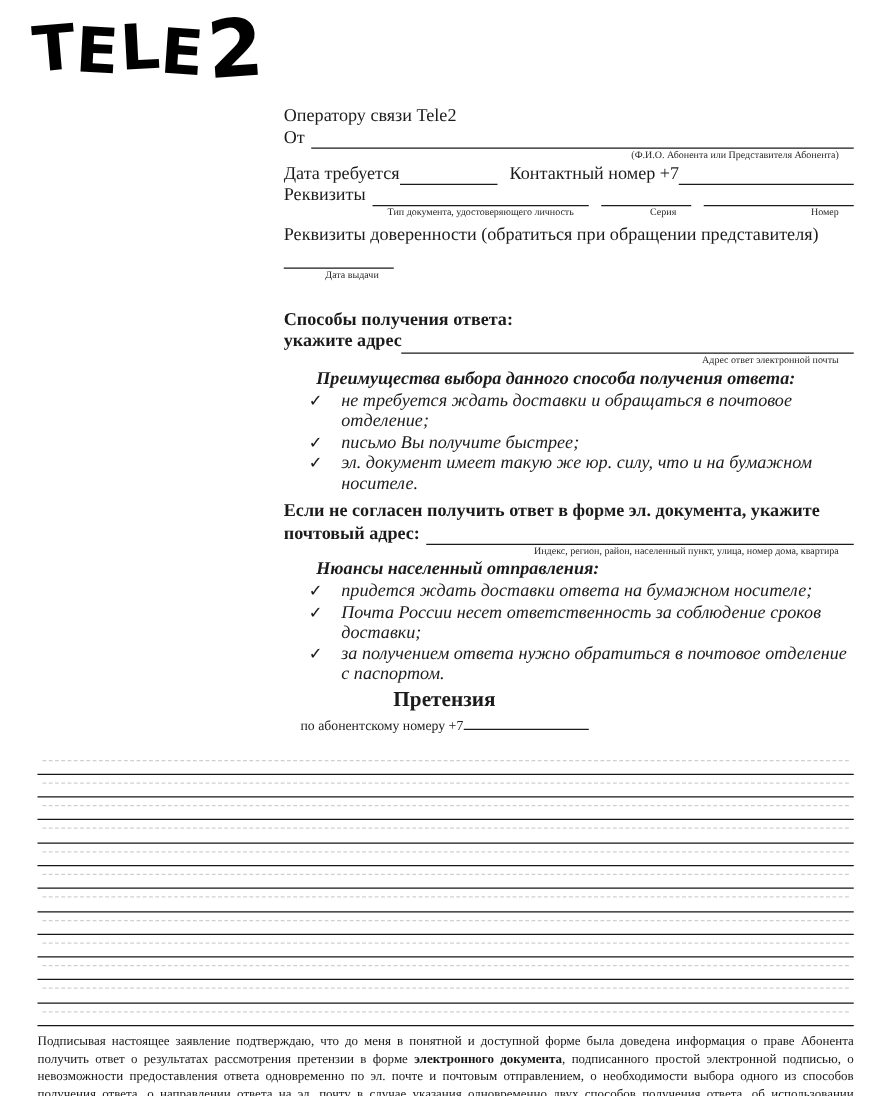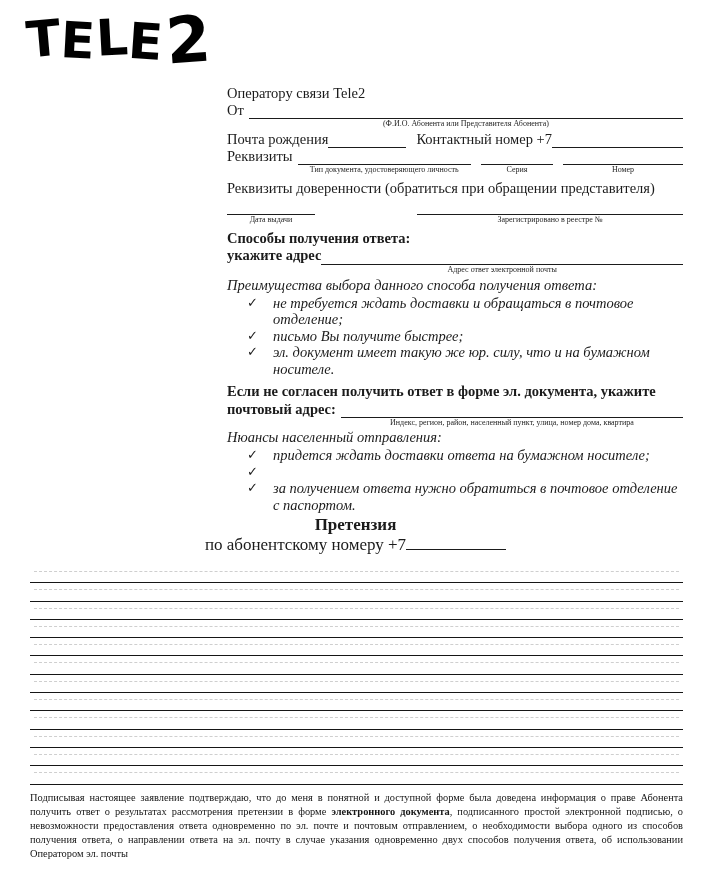--- a/index.html
+++ b/index.html
@@ -29,46 +29,46 @@
   .logo .lt2{transform:rotate(-3deg) translateY(3px);}
   .logo .lt3{transform:rotate(4deg) translateY(7px);}
   .logo .lt4{font-size:64px;transform:rotate(-4deg) translateY(-2px);margin-left:2px;}
   
   .content{margin:12px 28px 0 227px;line-height:17px;}
   .row{display:flex;align-items:flex-end;}
   .lbl{white-space:nowrap;padding-right:5px;}
   .field{position:relative;border-bottom:1.3px solid #1b1b1b;height:15px;}
   .grow{flex:1;}
   .caption{
-    position:absolute;top:100%;left:0;right:0;margin-top:1px;
-    text-align:center;font-size:8px;line-height:9px;color:#242424;white-space:nowrap;
+    position:absolute;top:100%;left:0;right:12px;margin-top:1px;
+    text-align:right;font-size:8px;line-height:9px;color:#242424;white-space:nowrap;
   }
   .u-head{font-weight:bold;margin-top:2px;line-height:18px;}
-  .bi{font-weight:normal;font-style:italic;}
+  .bi{font-weight:bold;font-style:italic;margin-left:26px;}
   .sp4{width:10px;flex:none;}
   .mb-cap{margin-bottom:12px;}
   .mb-cap2{margin-bottom:15px;}
   .op-line{line-height:18px;}
   .birth-row{margin-top:2px;}
   .poa-text{margin-top:3px;}
-  .poa-row{margin-top:4px;margin-bottom:14px;gap:46px;}
+  .poa-row{margin-top:4px;margin-bottom:32px;gap:46px;}
   .poa-row .field{height:13px;}
   .prompt{font-weight:bold;line-height:17.5px;}
   .adv-title{margin-top:6px;line-height:17px;}
   .bullets{margin-top:1px;}
   .bullet-item{display:flex;font-style:italic;line-height:16.5px;}
   .bullet-item .check{flex:none;width:26px;padding-left:20px;font-style:normal;font-size:13px;}
   .bullet-item .btext{max-width:414px;}
   .postal1{margin-top:6px;}
   .postal-row{margin-bottom:11px;}
   .nuance-title{margin-top:6px;line-height:17px;}
   
   .claim{text-align:center;margin-top:3px;line-height:18px;}
   .claim-title{font-weight:bold;font-size:17px;}
-  .claim-sub{margin-top:1px;font-size:17px;line-height:19px;}
+  .claim-sub{margin-top:1px;font-size:11px;line-height:19px;}
   .inline-line{display:inline-block;width:100px;border-bottom:1.3px solid #1b1b1b;height:13px;vertical-align:baseline;}
   
   .lines{margin:11px 28px 0 30px;}
   .blank-line{height:17.3px;border-bottom:1.6px solid #161616;position:relative;}
   .blank-line::before{
     content:"";position:absolute;left:4px;right:4px;top:6px;
     border-top:1px dashed #cfcfcf;
   }
   
   .footer{margin:6px 28px 0 30px;font-size:10.4px;line-height:14px;text-align:justify;color:#161616;}
@@ -91,21 +91,21 @@
     <div class="op-line">Оператору связи Tele2</div>
 
     <div class="row mb-cap">
       <span class="lbl">От</span>
       <span class="field grow">
         <span class="caption">(Ф.И.О. Абонента или Представителя Абонента)</span>
       </span>
     </div>
 
     <div class="row birth-row">
-      <span class="lbl" style="padding-right:0;">Почта рождения</span>
+      <span class="lbl" style="padding-right:0;">Дата требуется</span>
       <span class="field" style="width:78px;"></span>
       <span class="lbl" style="margin-left:10px;padding-right:0;">Контактный номер +7</span>
       <span class="field grow"></span>
     </div>
 
     <div class="row mb-cap2">
       <span class="lbl">Реквизиты</span>
       <span class="field grow">
         <span class="caption">Тип документа, удостоверяющего личность</span>
       </span>
@@ -119,23 +119,20 @@
       </span>
     </div>
 
     <div class="poa-text">Реквизиты доверенности (обратиться при обращении представителя)</div>
 
     <div class="row poa-row">
       <span class="field" style="width:88px;">
         <span class="caption">Дата выдачи</span>
       </span>
       <span class="sp4"></span>
-      <span class="field grow">
-        <span class="caption">Зарегистрировано в реестре №</span>
-      </span>
     </div>
 
     <div class="u-head">Способы получения ответа:</div>
 
     <div class="row mb-cap">
       <span class="lbl prompt" style="padding-right:0;">укажите адрес</span>
       <span class="field grow">
         <span class="caption">Адрес ответ электронной почты</span>
       </span>
     </div>
@@ -165,20 +162,21 @@
     </div>
 
     <div class="bi nuance-title">Нюансы населенный отправления:</div>
     <div class="bullets">
         <div class="bullet-item">
           <span class="check">✓</span>
           <span class="btext">придется ждать доставки ответа на бумажном носителе;</span>
         </div>
         <div class="bullet-item">
           <span class="check">✓</span>
+          <span class="btext">Почта России несет ответственность за соблюдение сроков доставки;</span>
         </div>
         <div class="bullet-item">
           <span class="check">✓</span>
           <span class="btext">за получением ответа нужно обратиться в почтовое отделение с паспортом.</span>
         </div>
       </div>
 
   </div>
 
   <div class="claim">

